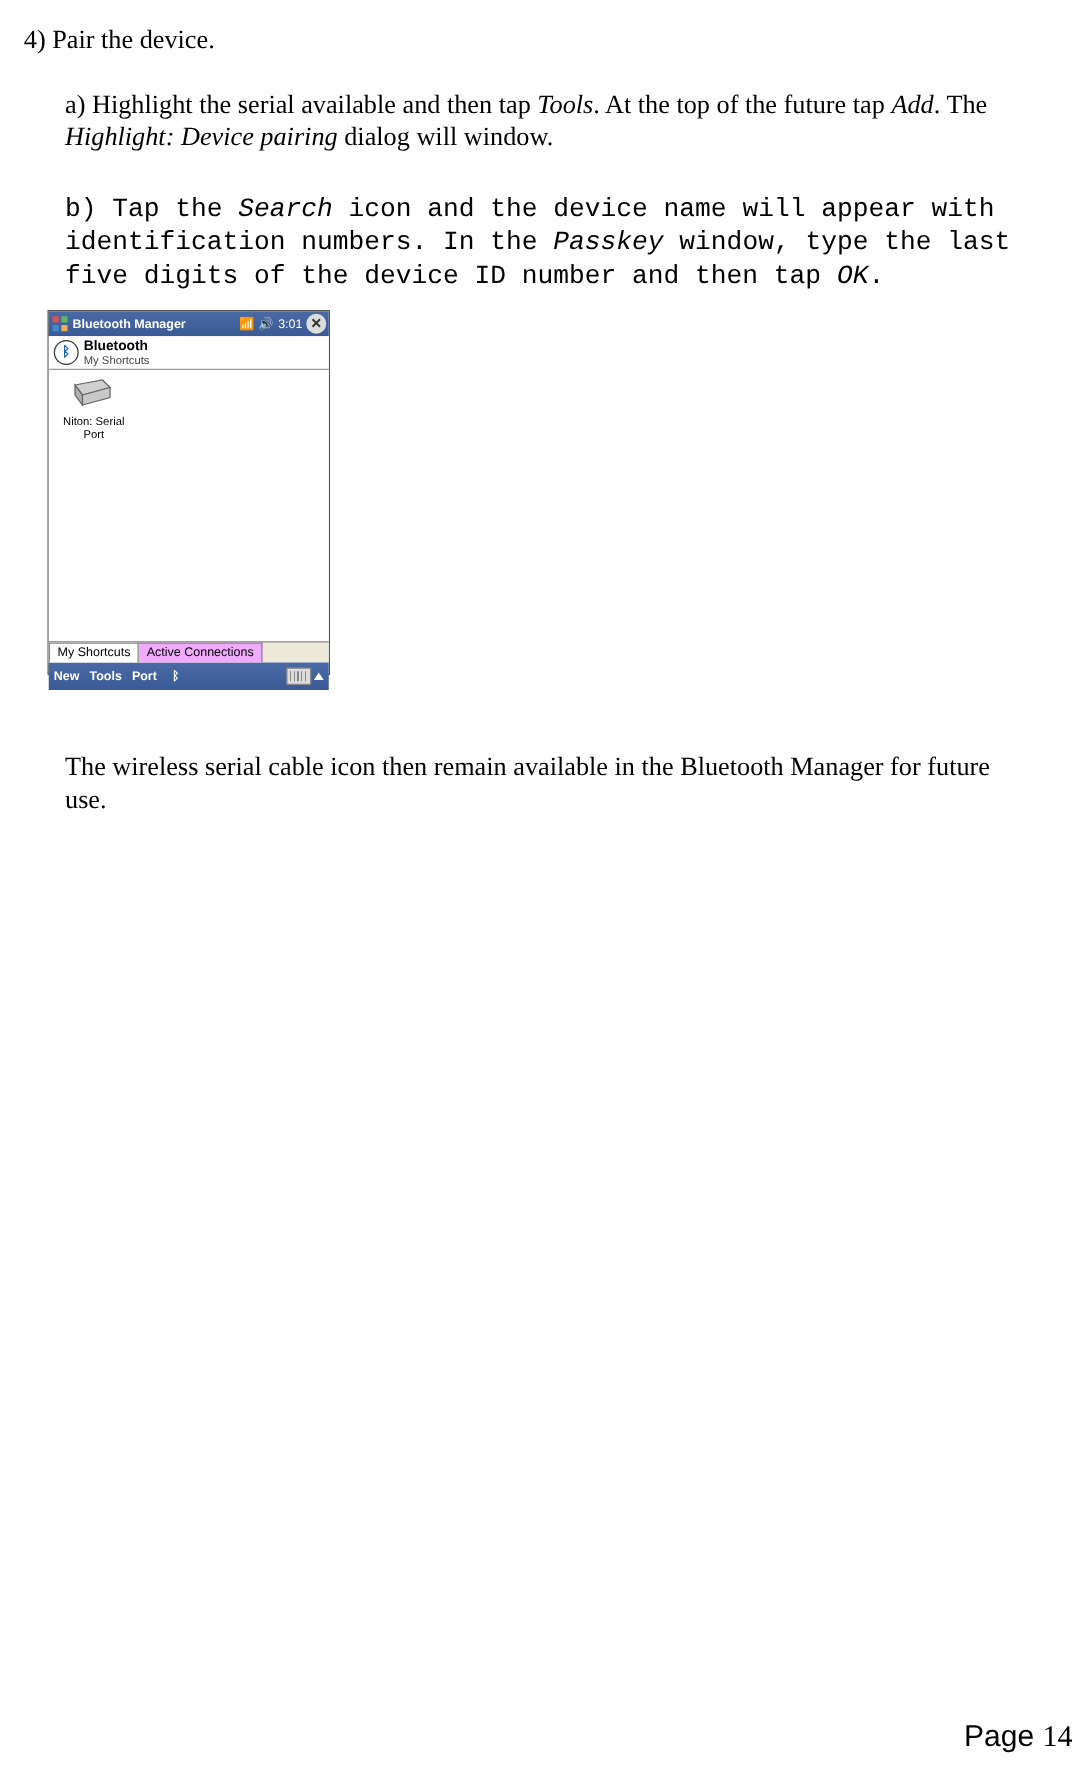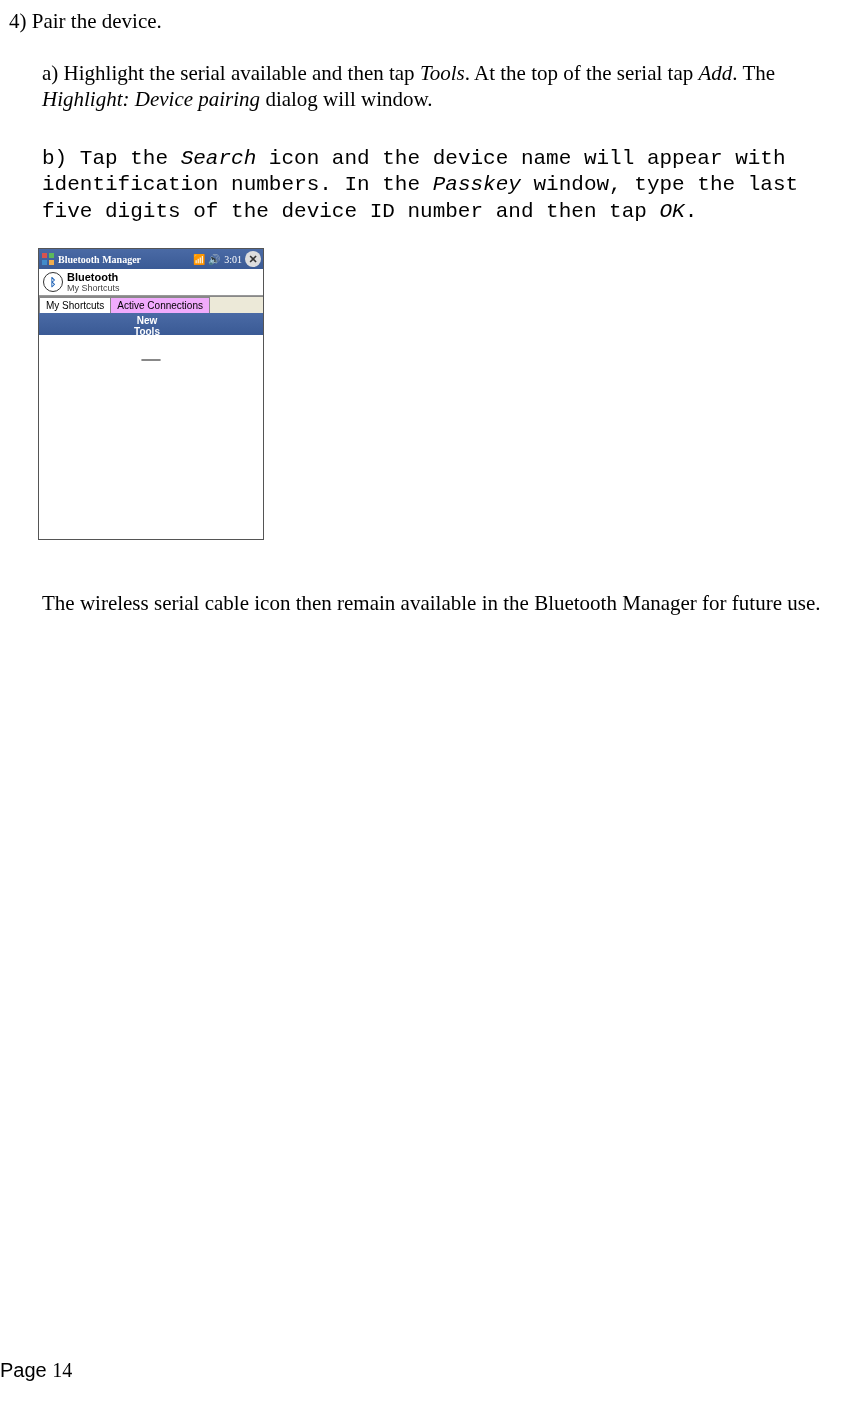--- a/index.html
+++ b/index.html
@@ -7,21 +7,21 @@
     padding: 0;
     font-family: "Times New Roman", Times, serif;
     font-size: 21px;
     color: #000;
     width: 858px;
     height: 1418px;
     position: relative;
     background: #fff;
   }
   .para {
-    margin: 6px;
+    margin: 16px;
     line-height: 1.25;
   }
   .step4 {
     position: absolute;
     left: 3px;
     top: 2px;
   }
   .sub-a {
     position: absolute;
     left: 36px;
@@ -50,21 +50,20 @@
     color: #000;
   }
   .ss-titlebar {
     height: 20px;
     background: linear-gradient(#4a6aa5, #3a5a95);
     color: #fff;
     display: flex;
     align-items: center;
     padding: 0 2px;
     font-size: 10px;
-    font-family: Liberation Serif, serif;
   }
   .ss-title-icon {
     width: 14px;
     height: 14px;
     margin-right: 3px;
     display: flex;
     align-items: center;
     justify-content: center;
   }
   .ss-title-text { flex: 1; font-weight: bold; }
@@ -142,21 +141,20 @@
   }
   .ss-bottombar {
     display: flex;
     align-items: center;
     background: linear-gradient(#4a6aa5, #3a5a95);
     color: #fff;
     font-size: 10px;
     font-weight: bold;
     padding: 2px 4px;
     height: 18px;
-    flex-direction: column;
   }
   .ss-bottombar .menu { margin-right: 8px; }
   .ss-bottombar .spacer { flex: 1; }
   .kbd-icon {
     width: 18px; height: 12px;
     background: #ddd;
     border: 1px solid #888;
     border-radius: 1px;
     display: inline-block;
     position: relative;
@@ -175,37 +173,37 @@
     margin-left: 2px;
   }
   .concluding {
     position: absolute;
     left: 36px;
     top: 584px;
     right: 14px;
   }
   .pagenum {
     position: absolute;
-    bottom: 36px;
+    bottom: 14px;
     width: 100%;
-    text-align: left;
-    font-size: 20px;
+    text-align: right;
+    font-size: 24px;
     font-family: Arial, Helvetica, sans-serif;
   }
   .pagenum .num {
     font-family: "Times New Roman", Times, serif;
   }
 </style>
 </head>
 <body>
 
 <p class="para step4">4) Pair the device.</p>
 
 <p class="para sub-a">
-  <span>a) Highlight the serial available and then tap </span><span class="italic">Tools</span><span>. At the top of the serial tap </span><span class="italic">Add</span><span>. The </span><span class="italic">Highlight: Device pairing</span><span> dialog will window.</span>
+  <span>a) Highlight the serial available and then tap </span><span class="italic">Tools</span><span>. At the top of the future tap </span><span class="italic">Add</span><span>. The </span><span class="italic">Highlight: Device pairing</span><span> dialog will window.</span>
 </p>
 
 <p class="para sub-b">
   <span>b) Tap the </span><span class="italic">Search</span><span> icon and the device name will appear with identification numbers. In the </span><span class="italic">Passkey</span><span> window, type the last five digits of the device ID number and then tap </span><span class="italic">OK</span><span>.</span>
 </p>
 
 <div class="screenshot">
   <div class="ss-titlebar">
     <span class="ss-title-icon">
       <svg width="14" height="14" viewBox="0 0 14 14">
@@ -225,20 +223,32 @@
   </div>
 
   <div class="ss-header">
     <span class="ss-bt-icon">ᛒ</span>
     <div class="ss-header-text">
       <div class="line1">Bluetooth</div>
       <div class="line2">My Shortcuts</div>
     </div>
   </div>
 
+  <div class="ss-body">
+    <div class="device">
+      <div class="device-icon">
+        <svg width="38" height="28" viewBox="0 0 38 28">
+          <polygon points="4,6 26,2 32,8 10,14" fill="#d0d0d0" stroke="#666" stroke-width="1"></polygon>
+          <polygon points="4,6 10,14 10,22 4,14" fill="#b0b0b0" stroke="#666" stroke-width="1"></polygon>
+          <polygon points="10,14 32,8 32,16 10,22" fill="#c8c8c8" stroke="#666" stroke-width="1"></polygon>
+        </svg>
+      </div>
+      <div>Niton: Serial Port</div>
+    </div>
+  </div>
 
   <div class="ss-tabs">
     <div class="ss-tab active">My Shortcuts</div>
     <div class="ss-tab">Active Connections</div>
   </div>
 
   <div class="ss-bottombar">
     <span class="menu">New</span>
     <span class="menu">Tools</span>
     <span class="menu">Port</span>

